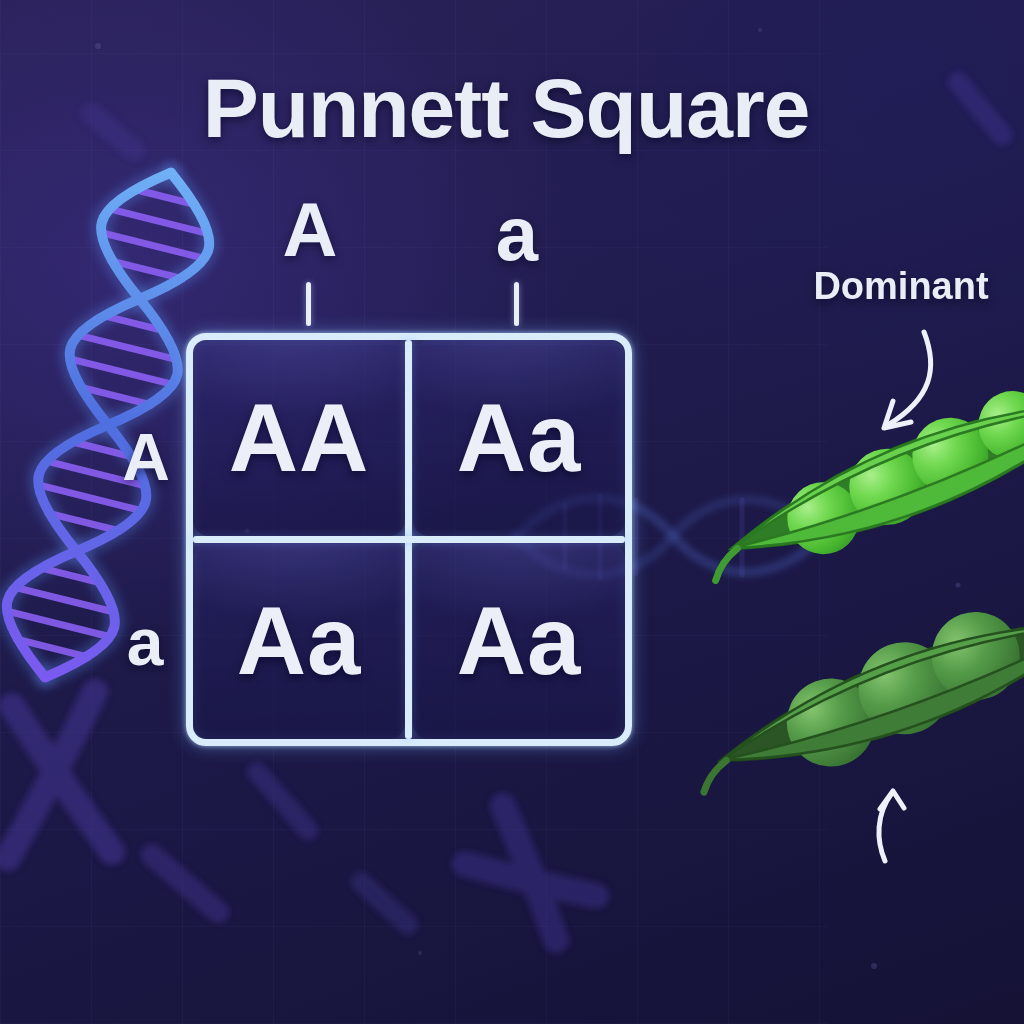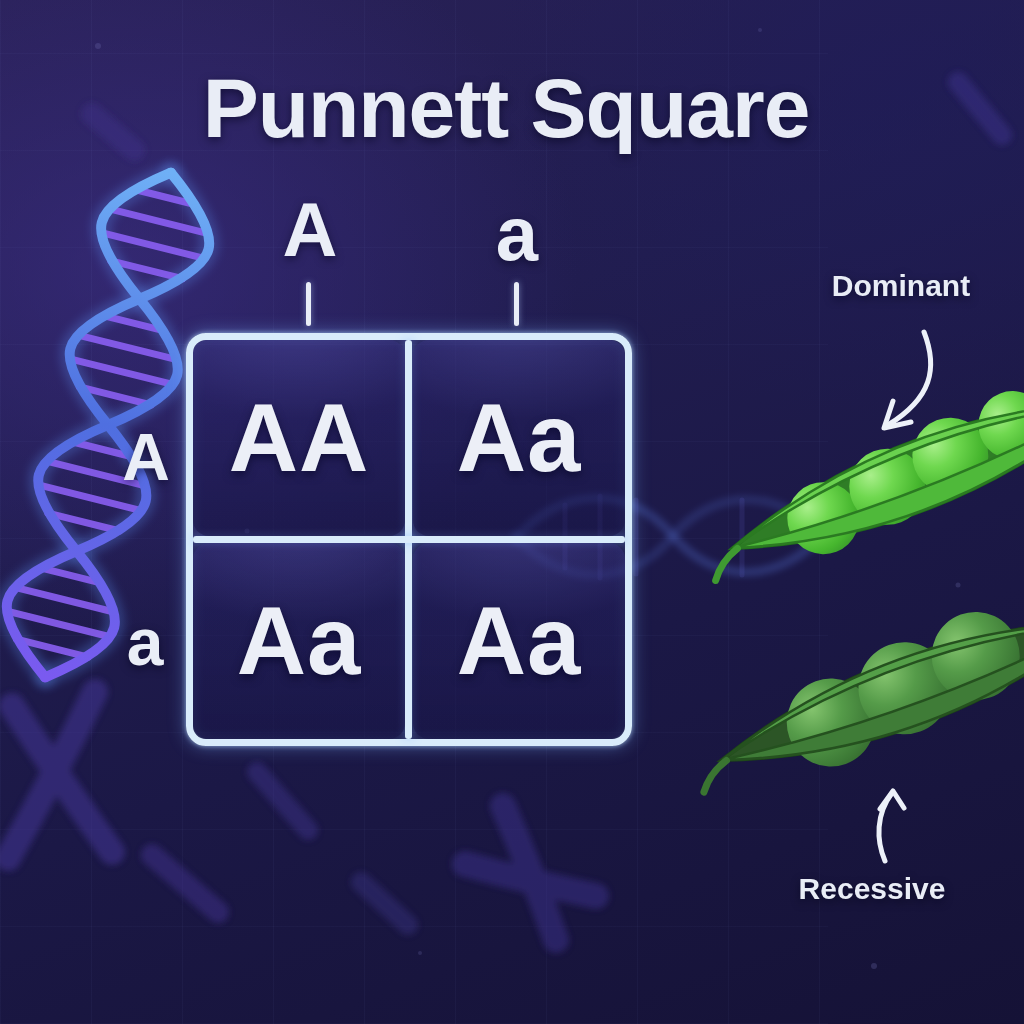--- a/index.html
+++ b/index.html
@@ -51,21 +51,21 @@
     display:flex;align-items:center;justify-content:center;
     background:
       radial-gradient(150% 95% at 50% -12%, rgba(110,108,205,.30) 0%, rgba(45,40,120,.10) 55%),
       linear-gradient(180deg, rgba(40,36,104,.40) 0%, rgba(20,18,62,.48) 100%);
   }
   .c00{left:0;top:0}.c01{left:220px;top:0}.c10{left:0;top:203px}.c11{left:220px;top:203px}
   .cell span{
     font-size:96px;font-weight:bold;color:#eceff7;letter-spacing:1px;
     text-shadow:0 4px 9px rgba(0,0,30,.5);
   }
-  .pea-label{font-size:30px;font-weight:bold;color:#e9edf6;text-shadow:0 3px 9px rgba(0,0,25,.55);}
+  .pea-label{font-size:38px;font-weight:bold;color:#e9edf6;text-shadow:0 3px 9px rgba(0,0,25,.55);}
 </style>
 </head>
 <body>
 
 <div class="stage">
   <div class="faintlines"></div>
 
   <svg class="bg-art" width="1024" height="1024" viewBox="0 0 1024 1024">
     <defs>
       <linearGradient id="strandG" x1="0" y1="140" x2="0" y2="660" gradientUnits="userSpaceOnUse">
@@ -231,14 +231,13 @@
         <path d="M893 401 L884 428 L911 422"></path>
       </g>
       <g>
         <path d="M885 861 C876 840 876 814 892 793"></path>
         <path d="M880 809 L893 791 L904 808"></path>
       </g>
     </g>
   </svg>
 
   <div class="txt pea-label center" style="left:901px;top:286px">Dominant</div>
-  <div class="txt pea-label center" style="left:872px;top:889px">Recessive</div>
 </div>
 
 </body></html>

